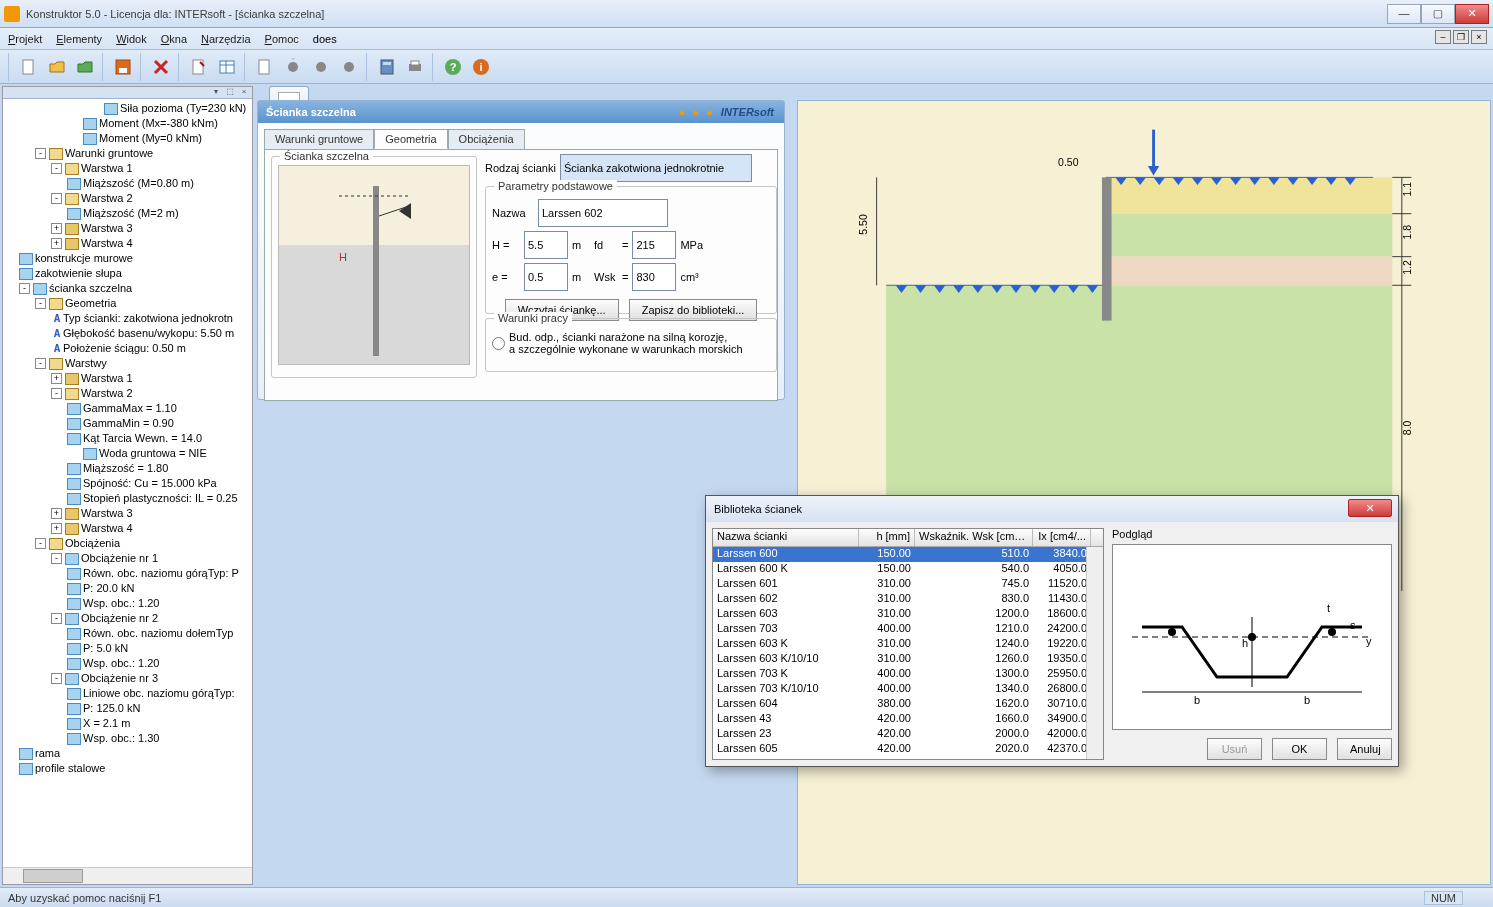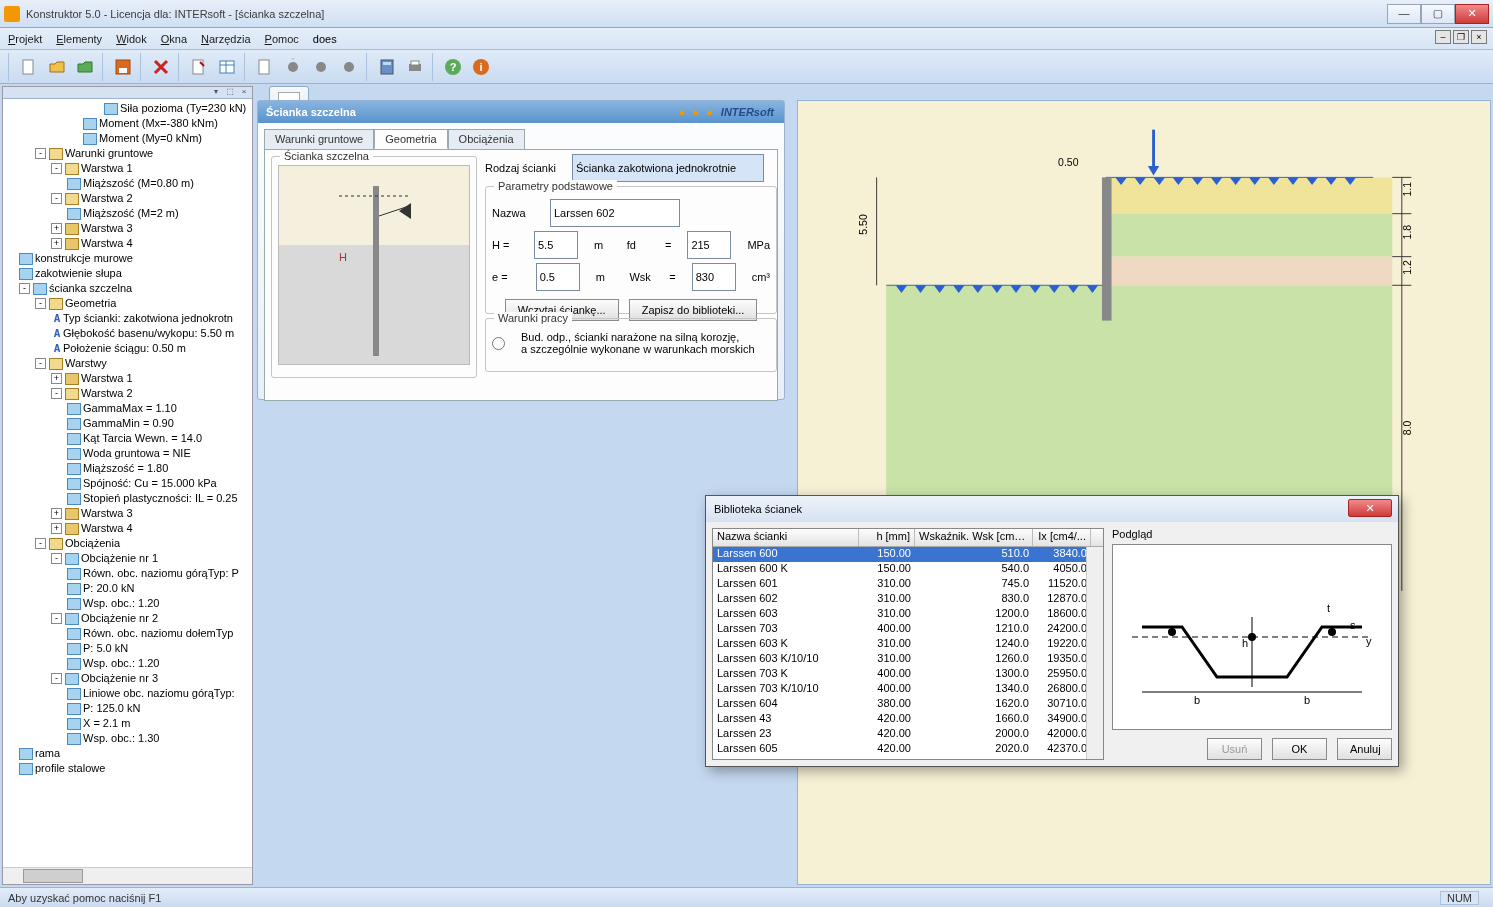--- a/index.html
+++ b/index.html
@@ -40,21 +40,21 @@
   .panel-hdr .brand{position:absolute;right:10px;color:#264a8a;font-style:italic;font-weight:bold}
   .dots{color:#f39800;letter-spacing:2px;margin-right:6px}
   .tabs{display:flex;gap:0;margin-top:6px;padding-left:6px}
   .tab{padding:3px 10px;border:1px solid #9aa;background:#e6ecf3;color:#333;border-bottom:none}
   .tab.active{background:#fdfdfd;border-bottom:1px solid #fdfdfd;position:relative;z-index:2}
   .tabbody{border:1px solid #9aa;margin:0 6px 6px 6px;background:#fdfdfd;padding:6px;height:252px;position:relative}
   .grp{border:1px solid #c5c5c5;border-radius:3px;position:relative;padding:8px 6px 6px 6px;margin-bottom:4px}
   .grp .lgd{position:absolute;top:-7px;left:8px;background:#fdfdfd;padding:0 4px;color:#333}
   .diag{position:absolute;left:6px;top:6px;width:200px;height:210px;border:1px solid #bbb;background:linear-gradient(#f5f0dd 0%,#f5f0dd 40%,#d9d9d9 40%,#d9d9d9 100%)}
   .formcol{position:absolute;left:220px;top:0;right:0;height:100%}
-  .row{display:flex;align-items:center;gap:16px;margin:4px 0}
+  .row{display:flex;align-items:center;gap:4px;margin:4px 0}
   .inp{border:1px solid #7a8ca5;background:#fff;height:28px;padding:0 3px;font-size:11px}
   .btn{background:linear-gradient(#fdfdfd,#e0e0e0);border:1px solid #8a8a8a;height:22px;padding:0 12px;font-size:11px}
   .draw{position:absolute;top:14px;left:540px;right:0;bottom:0;background:#f6f0d5;border:1px solid #99b2d2}
   .lib{position:absolute;top:409px;left:448px;width:694px;height:272px;background:#f0f0f0;border:1px solid #555;box-shadow:4px 4px 12px rgba(0,0,0,.35)}
   .lib-title{height:26px;background:linear-gradient(#eef3fa,#d6e2f2);display:flex;align-items:center;padding:0 8px;position:relative}
   .lib-title .close{position:absolute;right:6px;top:3px;width:44px;height:18px;background:linear-gradient(#f28a8a,#cf3b3b);color:#fff;text-align:center;line-height:16px;border:1px solid #a22;border-radius:2px}
   .lib-body{display:flex;padding:6px;gap:8px;height:calc(100% - 26px)}
   .tbl{flex:1;border:1px solid #888;background:#fff;position:relative;overflow:hidden}
   .thead{display:flex;background:linear-gradient(#fdfdfd,#e3e3e3);border-bottom:1px solid #aaa;height:18px}
   .th{border-right:1px solid #bbb;padding:1px 4px;font-size:11px;overflow:hidden;text-overflow:ellipsis;white-space:nowrap}
@@ -64,21 +64,21 @@
   .td{padding:0 4px;font-size:11px;overflow:hidden}
   .c1{width:146px}.c2{width:56px;text-align:right}.c3{width:118px;text-align:right}.c4{width:58px;text-align:right}
   .vsc{position:absolute;right:0;top:18px;bottom:0;width:17px;background:#efefef;border-left:1px solid #ccc}
   .prev{width:280px;display:flex;flex-direction:column}
   .prev .lgd2{font-size:11px;margin-bottom:4px}
   .prev .img{flex:1;border:1px solid #888;background:#fff;display:flex;align-items:center;justify-content:center}
   .prev .btnrow{display:flex;gap:10px;margin-top:8px;justify-content:flex-end}
   .prev .btnrow .btn{width:55px}
   .prev .btnrow .btn[disabled]{color:#999}
   .status{height:20px;background:linear-gradient(#e3ecf8,#cadbf0);border-top:1px solid #9bb3d1;display:flex;align-items:center;padding:0 8px;color:#333;position:relative}
-  .status .num{position:absolute;right:14px;background:#d9e5f4;border:1px solid #aac2e0;padding:0 6px}
+  .status .num{position:absolute;right:30px;background:#d9e5f4;border:1px solid #aac2e0;padding:0 6px}
 </style>
 </head>
 <body>
 
 <div class="win">
 
   <div class="titlebar">
     <div class="ico"></div>
     <div class="txt">Konstruktor 5.0 - Licencja dla: INTERsoft - [ścianka szczelna]</div>
     <div class="winbtns">
@@ -300,21 +300,21 @@
             <span>GammaMax = 1.10</span>
           </div>
           <div class="l" style="padding-left: 64px;">
             <span class="i leaf"></span>
             <span>GammaMin = 0.90</span>
           </div>
           <div class="l" style="padding-left: 64px;">
             <span class="i leaf"></span>
             <span>Kąt Tarcia Wewn. = 14.0</span>
           </div>
-          <div class="l" style="padding-left: 64px;">
+          <div class="l" style="padding-left: 64px; margin-left: 16px;">
             <span class="i leaf"></span>
             <span>Woda gruntowa = NIE</span>
           </div>
           <div class="l" style="padding-left: 64px;">
             <span class="i leaf"></span>
             <span>Miąższość = 1.80</span>
           </div>
           <div class="l" style="padding-left: 64px;">
             <span class="i leaf"></span>
             <span>Spójność: Cu = 15.000 kPa</span>
@@ -572,21 +572,21 @@
                 <div class="tr">
                   <div class="td c1">Larssen 601</div>
                   <div class="td c2">310.00</div>
                   <div class="td c3">745.0</div>
                   <div class="td c4">11520.0</div>
                 </div>
                 <div class="tr">
                   <div class="td c1">Larssen 602</div>
                   <div class="td c2">310.00</div>
                   <div class="td c3">830.0</div>
-                  <div class="td c4">12870.0</div>
+                  <div class="td c4">11430.0</div>
                 </div>
                 <div class="tr">
                   <div class="td c1">Larssen 603</div>
                   <div class="td c2">310.00</div>
                   <div class="td c3">1200.0</div>
                   <div class="td c4">18600.0</div>
                 </div>
                 <div class="tr">
                   <div class="td c1">Larssen 703</div>
                   <div class="td c2">400.00</div>

